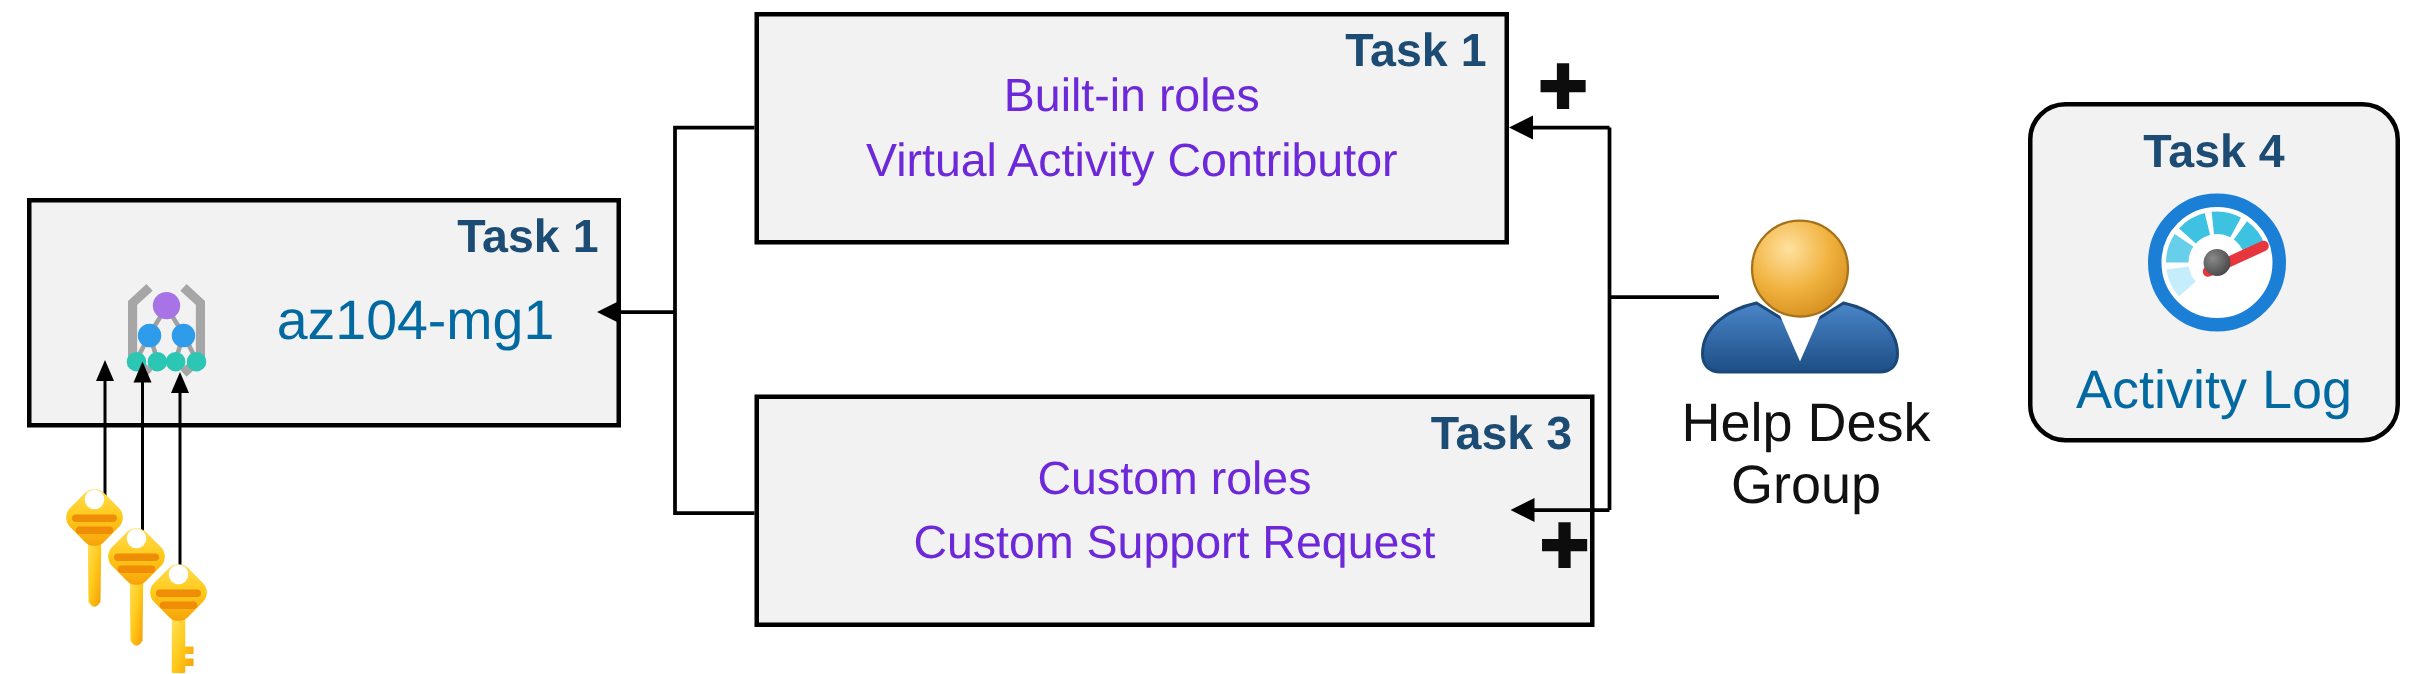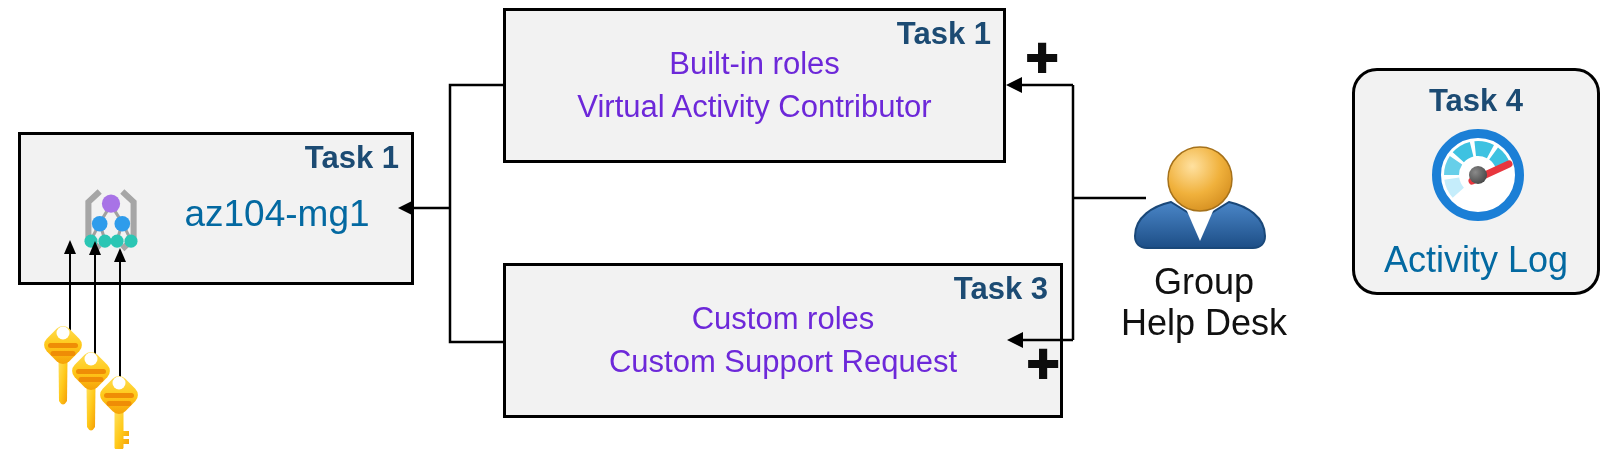--- a/index.html
+++ b/index.html
@@ -110,22 +110,22 @@
       <linearGradient id="bg2" x1="0" y1="0" x2="0" y2="1">
         <stop offset="0" stop-color="#4a86c8"></stop>
           <stop offset="1" stop-color="#1d4e86"></stop>
       </linearGradient>
     </defs>
     <path d="M 16,105 C 8,105 4,100 4,93 C 4,74 22,63 40,59 L 69,77 L 98,59 C 116,63 134,74 134,93 C 134,100 130,105 122,105 Z" fill="url(#bg2)" stroke="#1a4879" stroke-width="2"></path>
     <path d="M 52,59 L 69,98 L 86,59 Z" fill="#ffffff"></path>
     <circle cx="69" cy="36" r="32" fill="url(#hg)" stroke="#a5711a" stroke-width="1.5"></circle>
   </svg>
   <div class="caption">
+    <div>Help Desk</div>
     <div>Group</div>
-    <div>Help Desk</div>
   </div>
 
   <div class="plus plus-top">+</div>
   <div class="plus plus-bottom">+</div>
 
   <svg class="abs-svg overlay" viewBox="0 0 1606 449">
     <g fill="none" stroke="#000000" stroke-width="2.5">
       <path d="M 503,85 L 450,85 L 450,342 L 503,342"></path>
       <path d="M 450,208 L 412,208"></path>
     </g>

